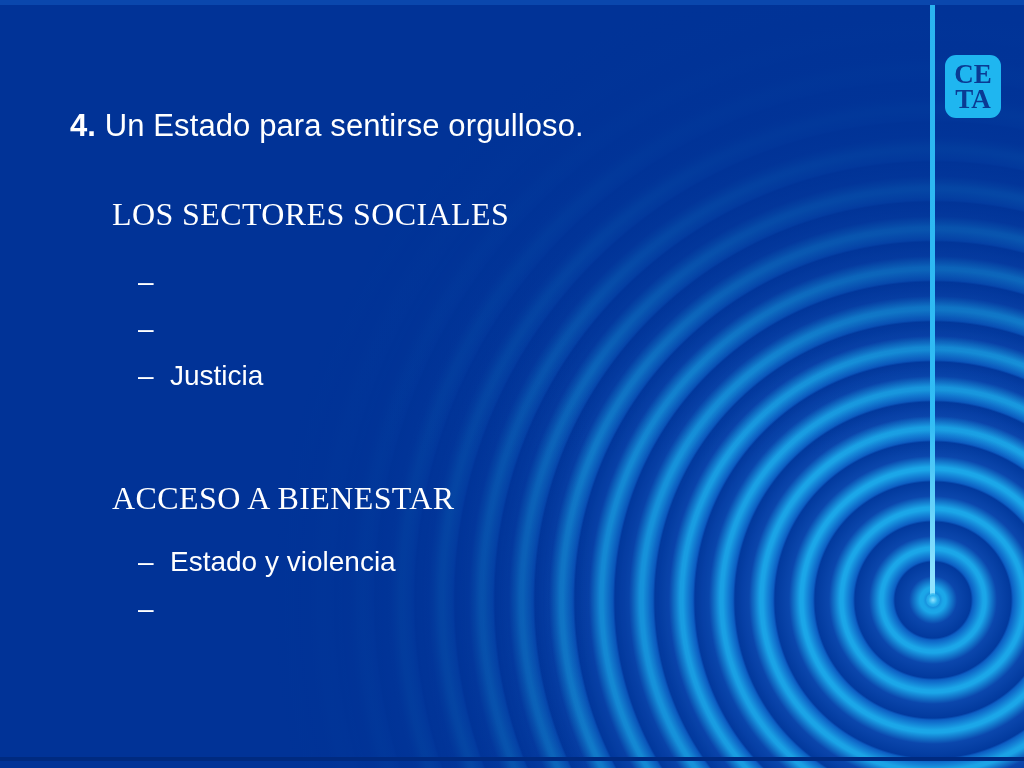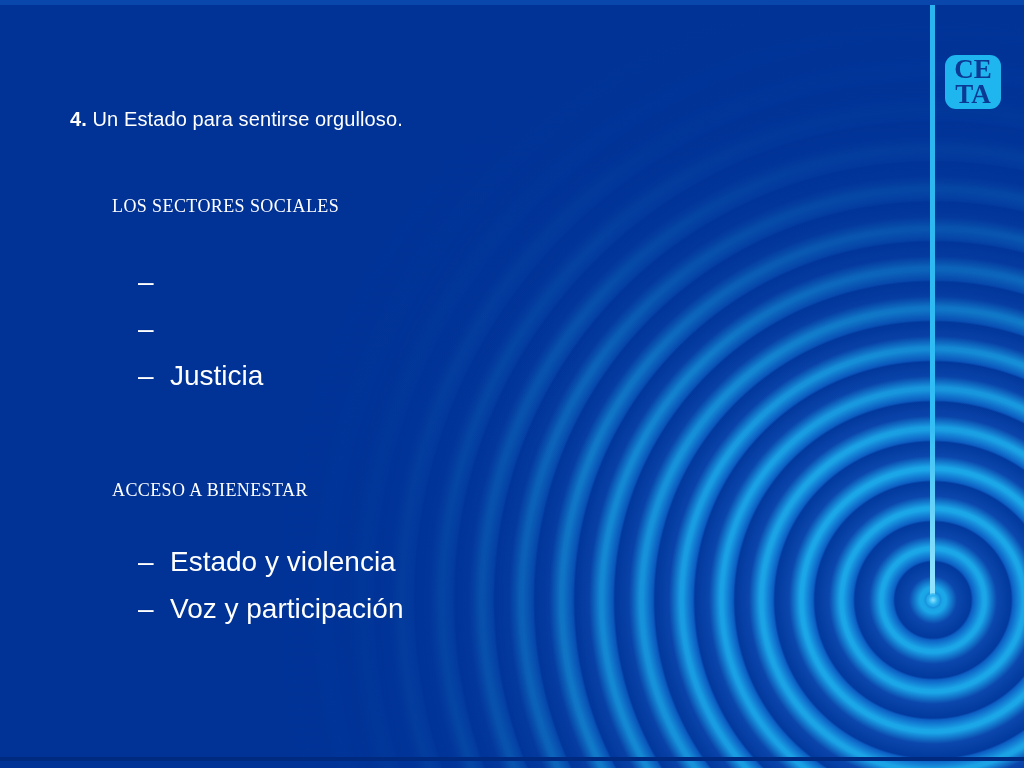--- a/index.html
+++ b/index.html
@@ -117,41 +117,41 @@
 
   
   .content {
     position: absolute;
     inset: 0;
   }
   .slide-title {
     position: absolute;
     left: 70px;
     top: 108px;
-    font-size: 20px;
+    font-size: 31px;
     color: #ffffff;
     letter-spacing: 0.1px;
     white-space: nowrap;
   }
   .slide-title .num {
     font-weight: bold;
   }
   .slide-title .txt {
     font-weight: normal;
   }
 
   .group {
     position: absolute;
     left: 0;
   }
   .group-heading {
     position: absolute;
     left: 112px;
     font-family: "Liberation Serif", serif;
-    font-size: 18px;
+    font-size: 32px;
     color: #ffffff;
     letter-spacing: 0.4px;
     white-space: nowrap;
   }
   .bullets {
     position: absolute;
     left: 138px;
     margin: 0;
     padding: 0;
     list-style: none;
@@ -174,21 +174,21 @@
   #group-1 .bullets { top: 266px; }
   #group-2 .group-heading { top: 480px; }
   #group-2 .bullets { top: 546px; }
 
   
   .logo {
     position: absolute;
     left: 945px;
     top: 55px;
     width: 56px;
-    height: 54px;
+    height: 63px;
     border-radius: 11px;
     background: #1fb6f0;
     display: flex;
     flex-direction: column;
     align-items: center;
     justify-content: center;
     line-height: 0.92;
   }
   .logo-line {
     font-family: "Liberation Serif", serif;
@@ -238,21 +238,20 @@
 
     <div class="group" id="group-2">
       <div class="group-heading">ACCESO A BIENESTAR</div>
       <ul class="bullets">
         <li class="bullet">
           <span class="dash">–</span>
           <span>Estado y violencia</span>
         </li>
         <li class="bullet">
           <span class="dash">–</span>
-          <span>Voz y participación</span>
         </li>
       </ul>
     </div>
 
     <div class="logo">
       <div class="logo-line">CE</div>
       <div class="logo-line">TA</div>
     </div>
 
   </div>

